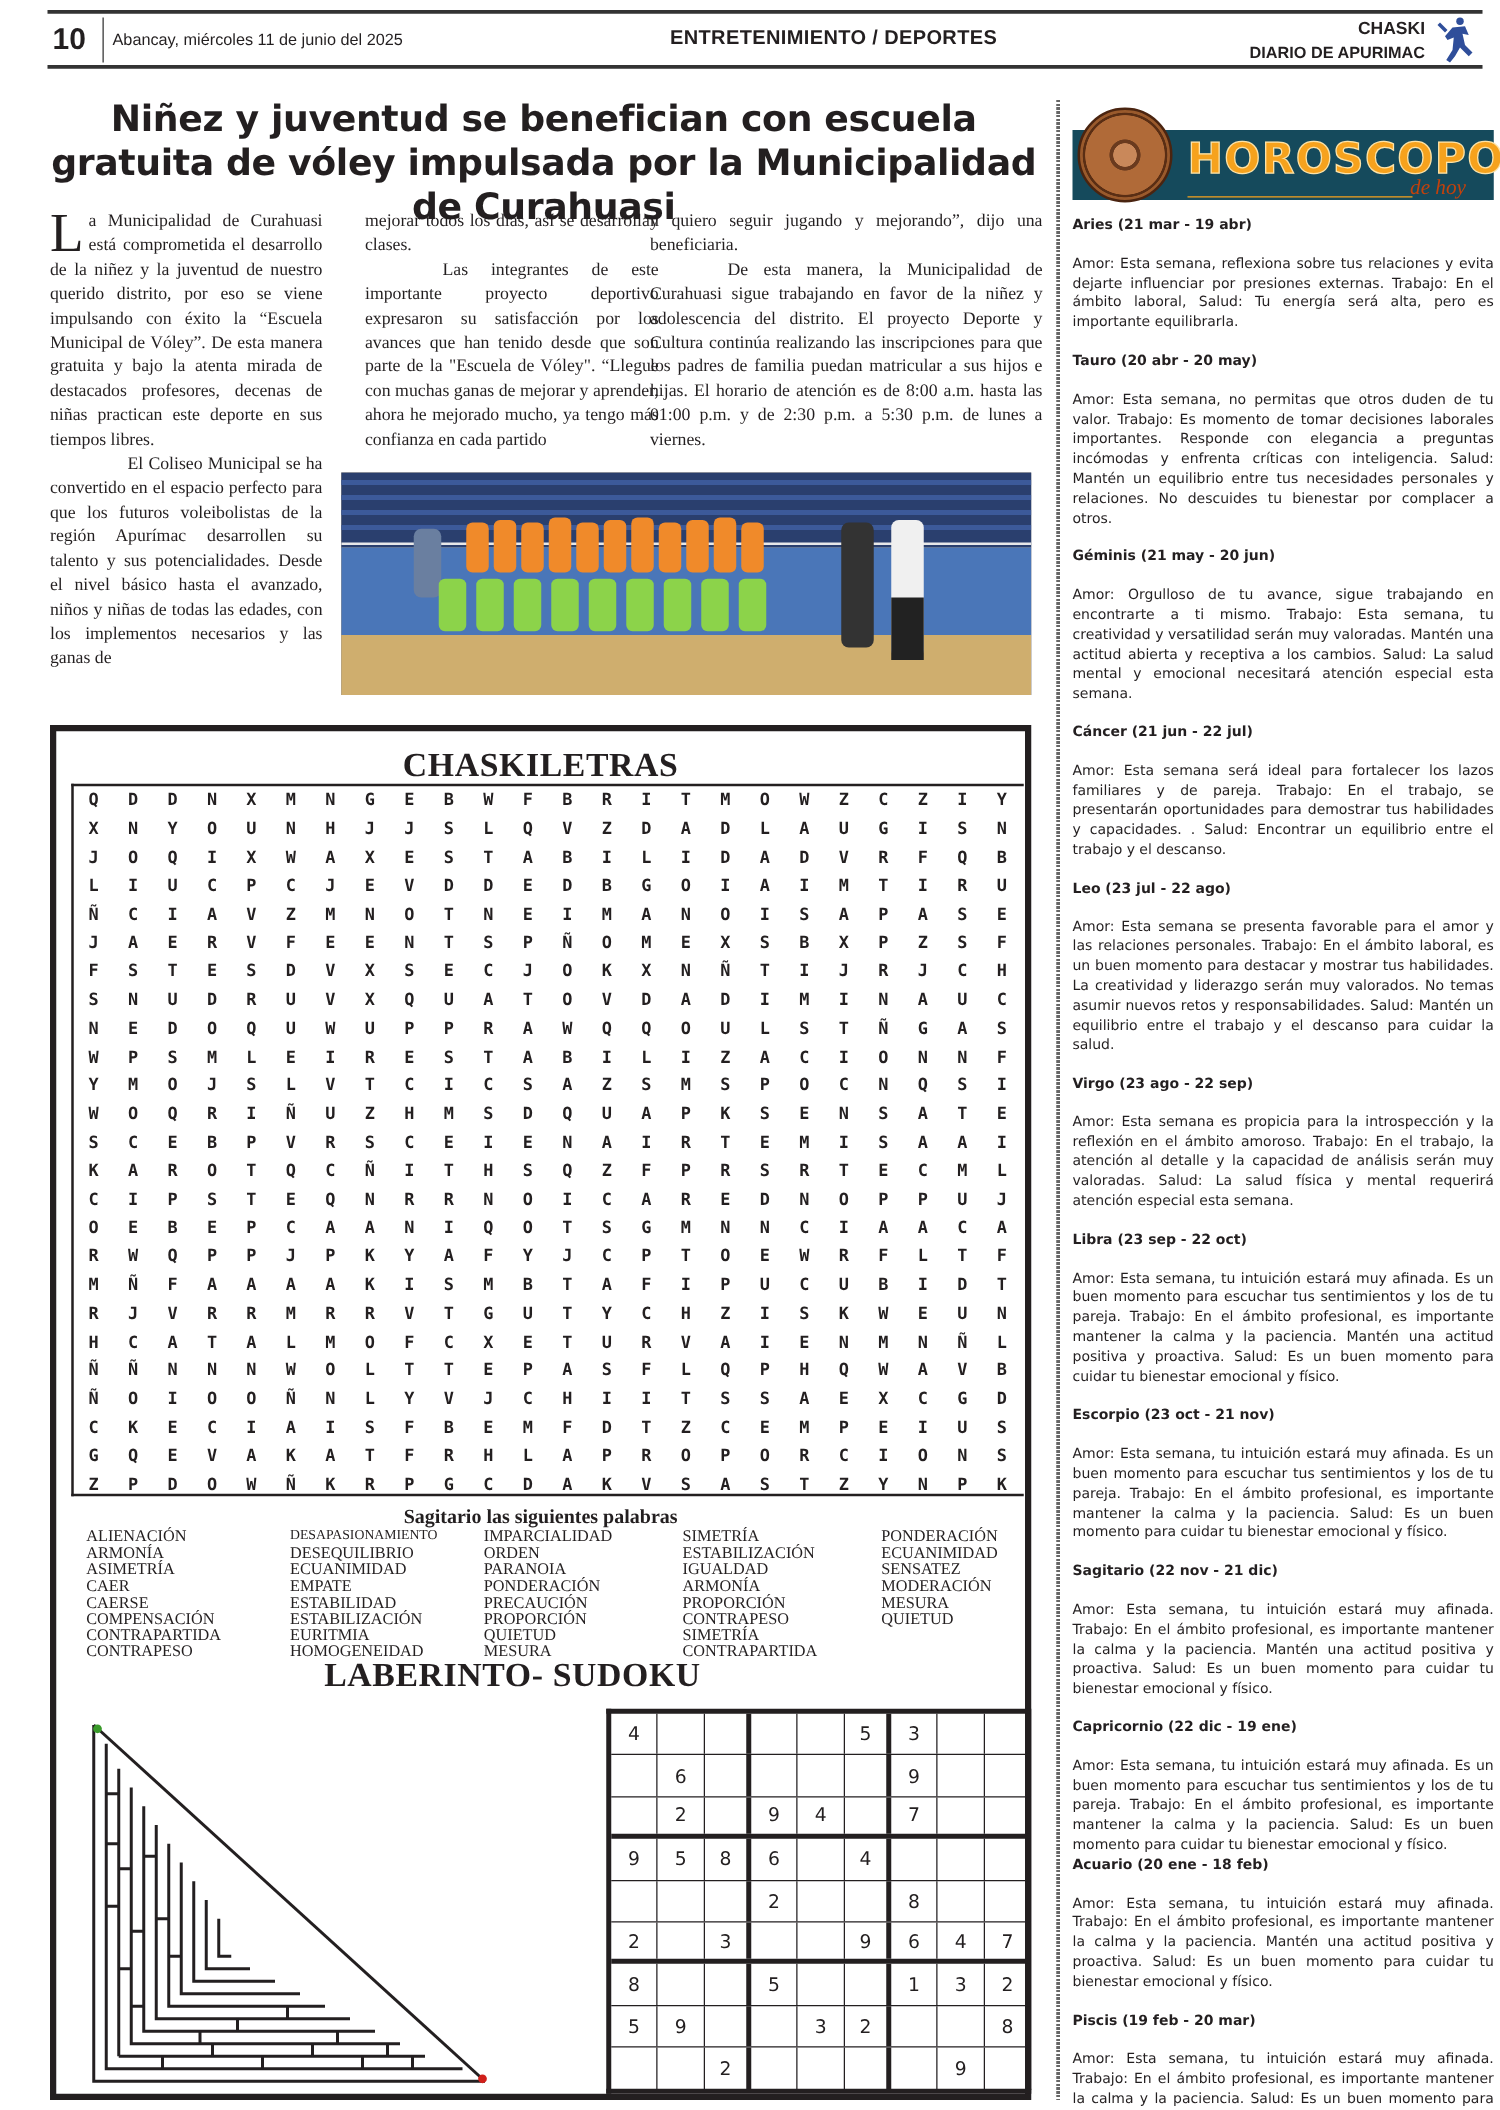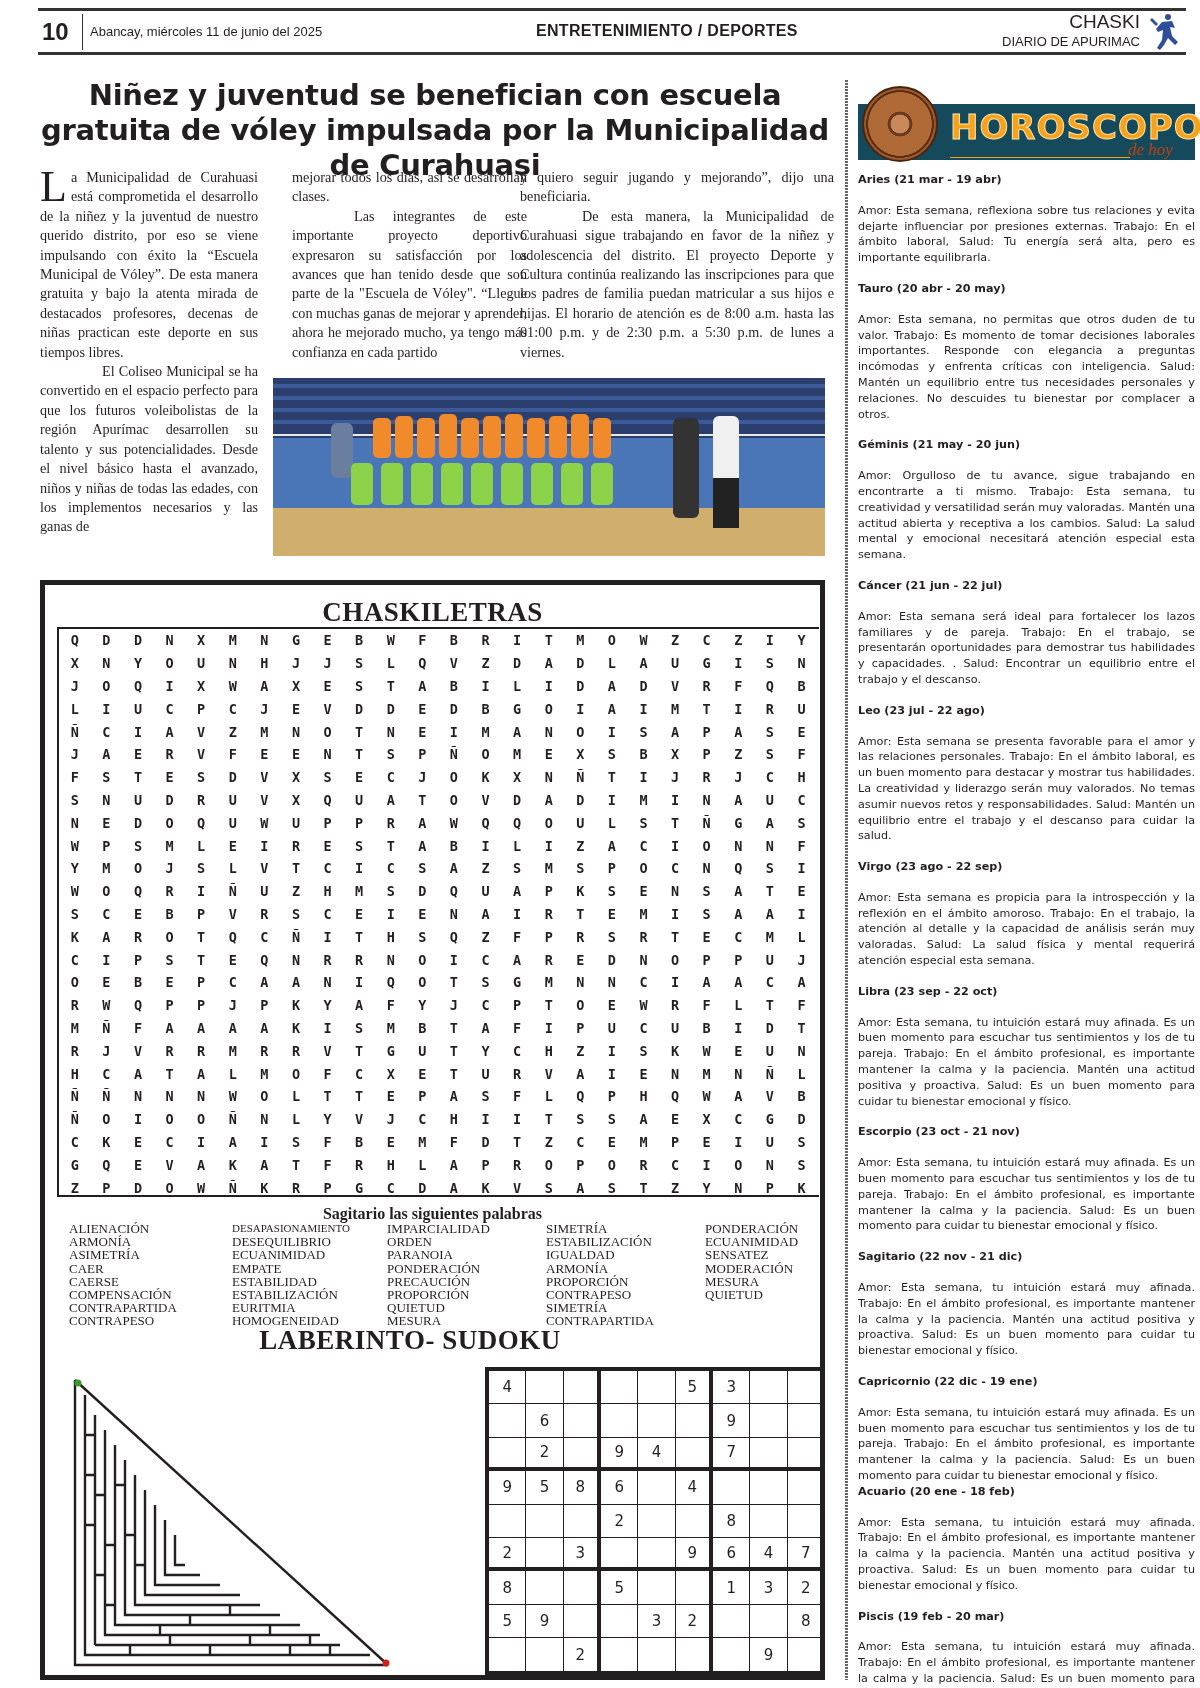--- a/index.html
+++ b/index.html
@@ -7,22 +7,22 @@
   body { position: relative; font-family: "Liberation Serif", serif; color: #231f20; }
 
   
   .hdr-top { position: absolute; left: 38px; right: 14px; top: 8px; height: 3px; background: #333; }
   .hdr-bot { position: absolute; left: 38px; right: 14px; top: 52px; height: 3px; background: #333; }
   .pagenum { position: absolute; left: 42px; top: 18px; font: bold 24px "Liberation Sans", sans-serif; }
   .hdr-sep { position: absolute; left: 82px; top: 14px; width: 1px; height: 36px; background: #333; }
   .hdr-date { position: absolute; left: 90px; top: 24px; font: 13px "Liberation Sans", sans-serif; }
   .hdr-section { position: absolute; left: 536px; top: 22px; font: bold 16px "Liberation Sans", sans-serif; letter-spacing: .3px; }
   .hdr-brand { position: absolute; right: 60px; top: 10px; text-align: right; font-family: "Liberation Sans", sans-serif; }
-  .hdr-brand .b1 { font-weight: normal; font-size: 19px; line-height: 24px; }
-  .hdr-brand .b2 { font-size: 13px; line-height: 15px; }
+  .hdr-brand .b1 { font-weight: bold; font-size: 14px; line-height: 24px; }
+  .hdr-brand .b2 { font-size: 13px; line-height: 15px; font-weight: bold; }
   .hdr-logo { position: absolute; right: 18px; top: 12px; width: 34px; height: 40px; }
 
   
   .headline { position: absolute; left: 40px; width: 790px; top: 78px; text-align: center;
     font: bold 29px "DejaVu Sans", sans-serif; line-height: 35px; letter-spacing: -0.3px; }
 
   
   .col { position: absolute; top: 168px; font-size: 14.2px; line-height: 19.4px; text-align: justify; hyphens: auto; }
   .col p { text-indent: 0; }
   .col p.ind { text-indent: 62px; }

